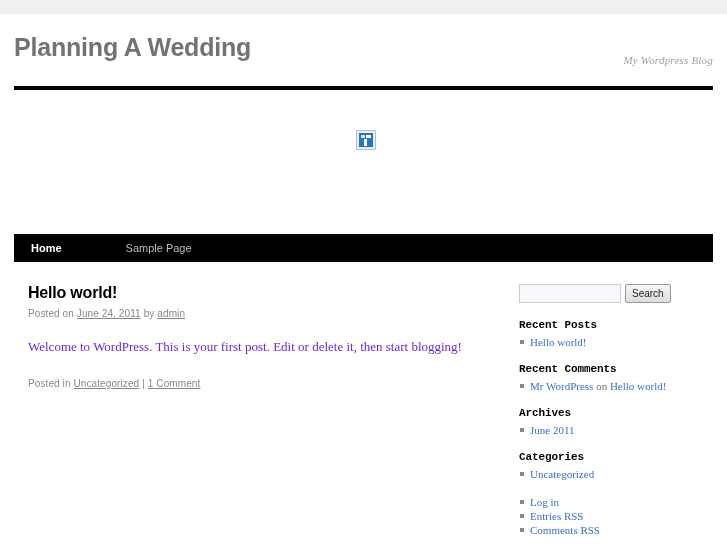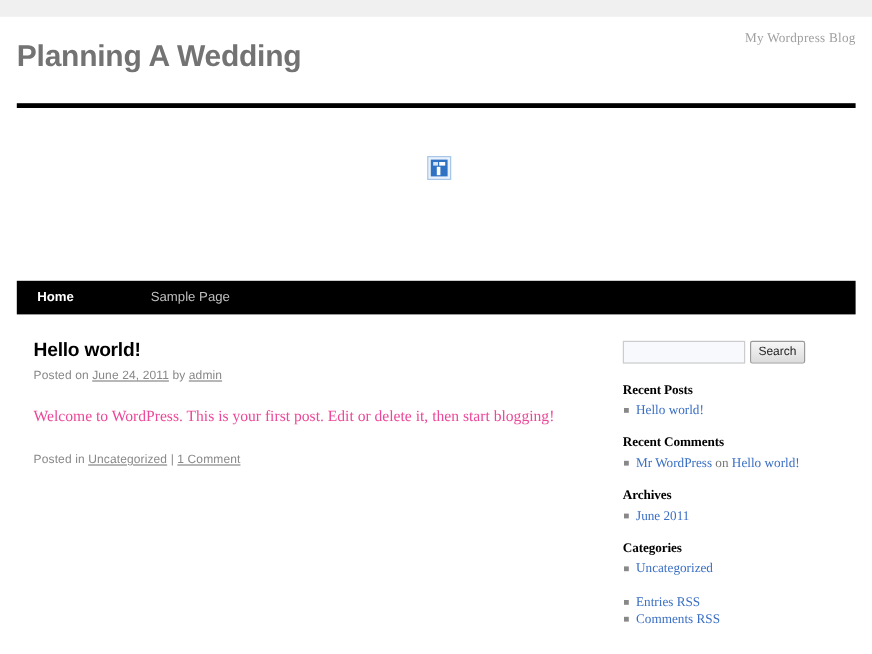--- a/index.html
+++ b/index.html
@@ -40,22 +40,23 @@
     font-family: "Liberation Sans", sans-serif;
     font-size: 25px;
     font-weight: bold;
     color: #737373;
     letter-spacing: -0.2px;
     line-height: 30px;
   }
   .site-description {
     position: absolute;
     right: 0;
-    top: 12px;
+    top: 40px;
     font-family: "Liberation Serif", serif;
+    font-style: italic;
     font-size: 11px;
     color: #9f9f9f;
     letter-spacing: 0.2px;
   }
   .header-rule {
     height: 4px;
     background: #000000;
     width: 699px;
     margin-top: 8px;
   }
@@ -165,21 +166,21 @@
     margin-bottom: 18px;
     letter-spacing: 0.1px;
   }
   .post-meta a {
     color: #888888;
     text-decoration: underline;
   }
   .post-body {
     font-family: "Liberation Serif", serif;
     font-size: 13px;
-    color: #ec4899;
+    color: #6d28d9;
     line-height: 19px;
     margin: 0 0 22px 0;
   }
   .post-footer-meta {
     font-size: 10px;
     color: #888888;
     letter-spacing: 0.1px;
   }
   .post-footer-meta a {
     color: #888888;
@@ -218,21 +219,21 @@
 
   
   .widget {
     margin-bottom: 14px;
   }
   .widget-title {
     font-size: 11px;
     font-weight: bold;
     color: #000000;
     margin: 0 0 4px 0;
-    font-family: Liberation Serif, serif;
+    font-family: Liberation Mono, monospace;
     letter-spacing: -0.1px;
   }
   .widget-list {
     list-style: none;
     margin: 0;
     padding: 0;
   }
   .widget-list li {
     font-family: "Liberation Serif", serif;
     font-size: 11px;
@@ -345,20 +346,23 @@
         <ul class="widget-list">
           <li>
             <a href="#">Uncategorized</a>
           </li>
         </ul>
       </div>
 
       <div class="widget">
         <ul class="widget-list">
           <li>
+            <a href="#">Log in</a>
+          </li>
+          <li>
             <a href="#">Entries RSS</a>
           </li>
           <li>
             <a href="#">Comments RSS</a>
           </li>
 
         </ul>
       </div>
 
     </div>

